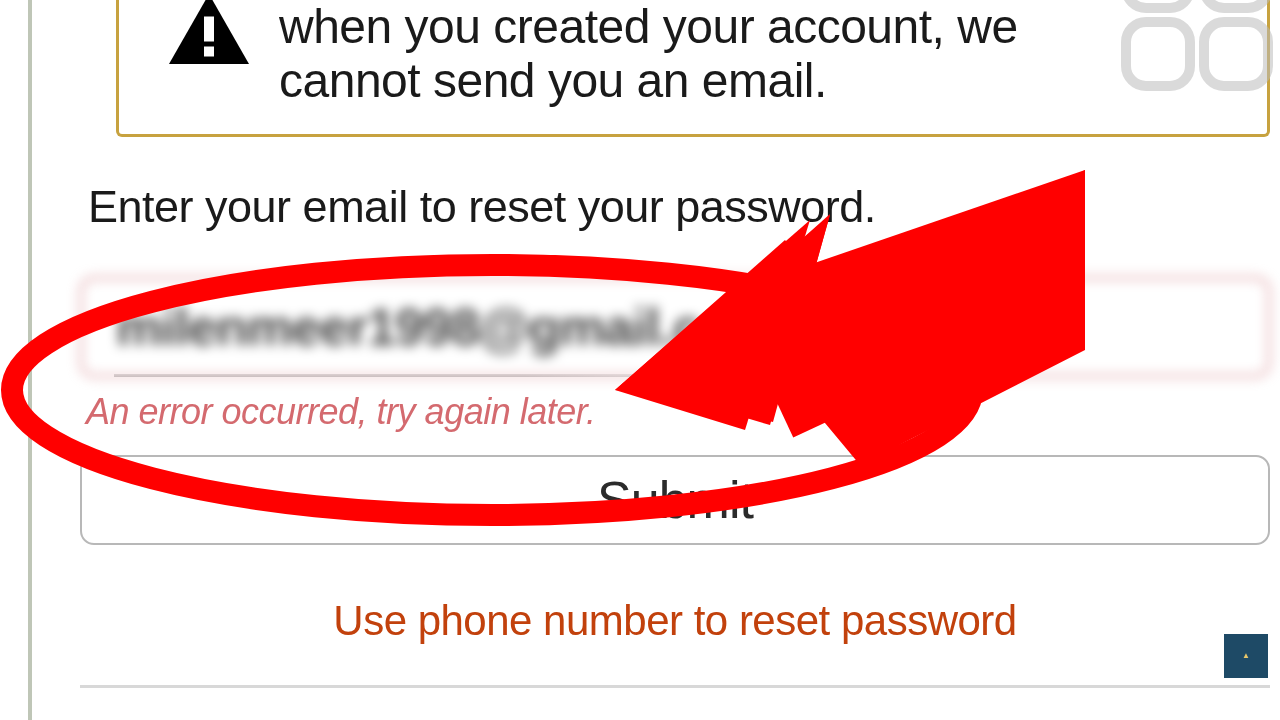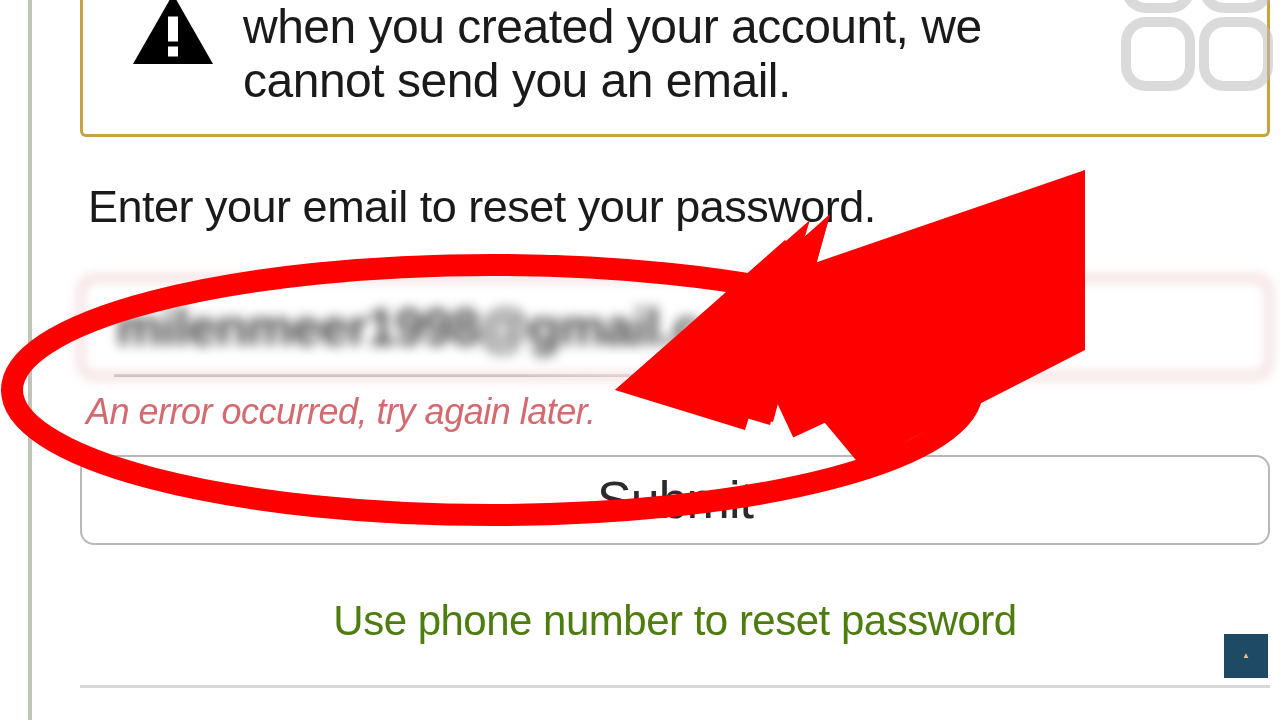--- a/index.html
+++ b/index.html
@@ -31,20 +31,21 @@
   
   .warning-box {
     border: 3px solid #c7a23f;
     border-top: none;
     border-radius: 0 0 6px 6px;
     padding: 0 20px 26px 50px;
     display: flex;
     align-items: flex-start;
     column-gap: 30px;
     margin-bottom: 44px;
+    margin-left: 36px;
   }
   .warning-icon {
     width: 80px;
     flex: 0 0 80px;
     margin-top: -6px;
   }
   .warning-text {
     font-size: 48px;
     line-height: 1.12;
     letter-spacing: -0.5px;
@@ -99,21 +100,21 @@
     font-size: 52px;
     color: #2b2b2b;
     letter-spacing: -1px;
     cursor: pointer;
     font-family: inherit;
   }
 
   .alt-link {
     text-align: center;
     font-size: 42px;
-    color: #4d7c0f;
+    color: #c2410c;
     margin-top: 52px;
     letter-spacing: -0.5px;
     cursor: pointer;
   }
 
   .hr {
     height: 3px;
     background: #d8d8d8;
     margin-top: 40px;
   }

